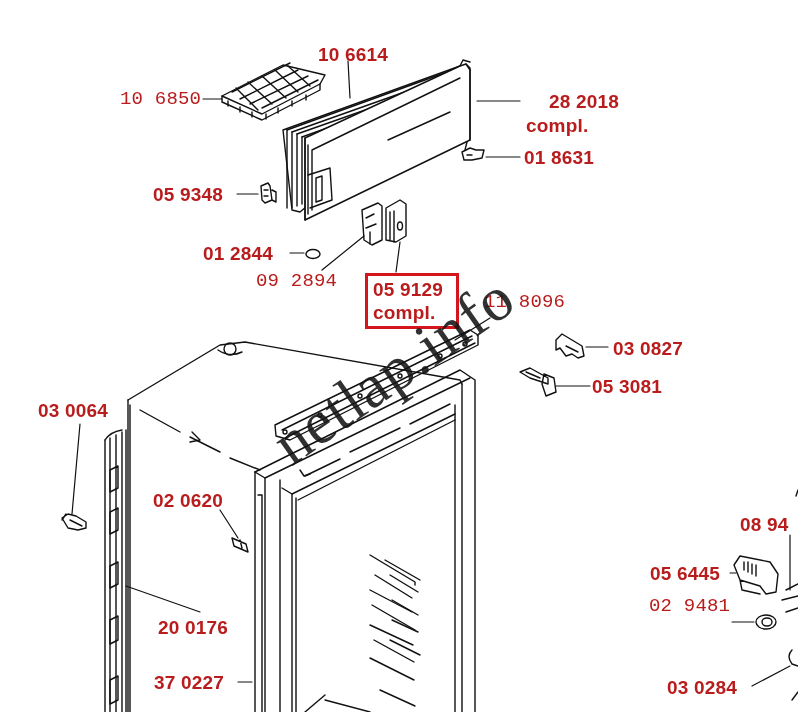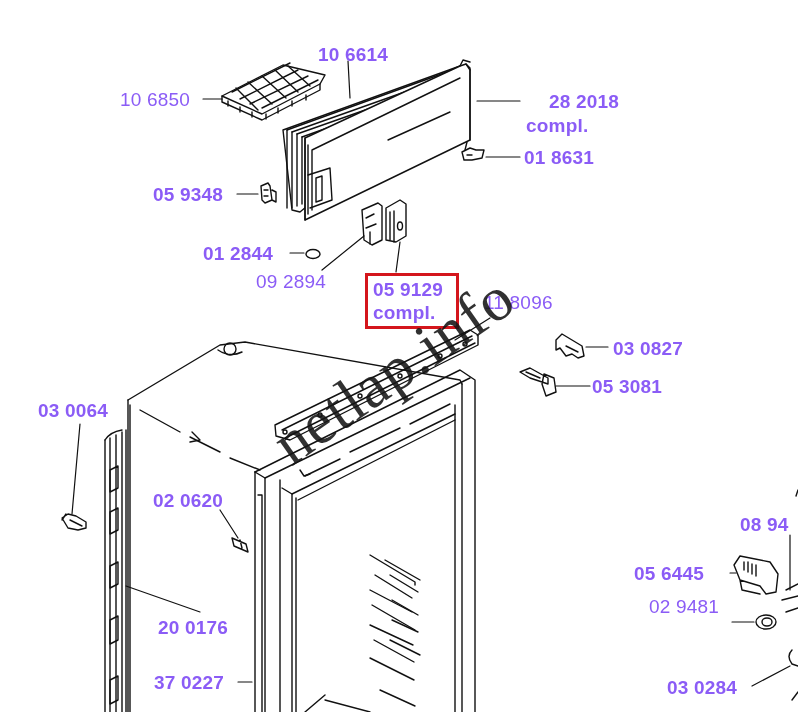--- a/index.html
+++ b/index.html
@@ -1,20 +1,20 @@
 <!DOCTYPE html>
 <html><head>
   <meta charset="utf-8">
   <style>
     html, body { margin: 0; padding: 0; background: #ffffff; }
     body { width: 798px; height: 712px; overflow: hidden; position: relative; font-family: "Liberation Sans", "DejaVu Sans", sans-serif; }
     #stage { position: absolute; left: 0; top: 0; width: 798px; height: 712px; }
     svg.drawing { position: absolute; left: 0; top: 0; }
-    .lbl { position: absolute; font-weight: bold; font-size: 19px; color: #8b5cf6; line-height: 21px; white-space: nowrap; letter-spacing: 0.2px; }
-    .lbl.light { font-weight: normal; }
+    .lbl { position: absolute; font-weight: bold; font-size: 19px; color: #b91c1c; line-height: 21px; white-space: nowrap; letter-spacing: 0.2px; }
+    .lbl.light { font-weight: normal; font-family: Liberation Mono, monospace; }
     .hl-box { position: absolute; border: 3px solid #d4161c; box-sizing: border-box; }
     .watermark { position: absolute; font-family: "Liberation Serif", "DejaVu Serif", serif; font-size: 62px; color: rgba(20,20,20,0.88); transform-origin: left bottom; transform: rotate(-35deg); white-space: nowrap; left: 300px; top: 408px; letter-spacing: 1px; }
   </style>
 </head>
 <body>
 
 <div id="stage">
 
   <svg class="drawing" width="798" height="712" viewBox="0 0 798 712" fill="none" stroke="#111" stroke-width="1.4" stroke-linecap="round" stroke-linejoin="round">
 
@@ -157,19 +157,19 @@
   <div class="lbl" style="left:373px;top:302px;">compl.</div>
 
   <div class="lbl light" style="left:484px;top:292px;">11 8096</div>
   <div class="lbl" style="left:613px;top:338px;">03 0827</div>
   <div class="lbl" style="left:592px;top:376px;">05 3081</div>
   <div class="lbl" style="left:38px;top:400px;">03 0064</div>
   <div class="lbl" style="left:153px;top:490px;">02 0620</div>
   <div class="lbl" style="left:158px;top:617px;">20 0176</div>
   <div class="lbl" style="left:154px;top:672px;">37 0227</div>
   <div class="lbl" style="left:740px;top:514px;">08 94</div>
-  <div class="lbl" style="left:634px;top:563px;">05 6445</div>
+  <div class="lbl" style="left:650px;top:563px;">05 6445</div>
   <div class="lbl light" style="left:649px;top:596px;">02 9481</div>
   <div class="lbl" style="left:667px;top:677px;">03 0284</div>
 
   <div class="watermark">netlap.info</div>
 
 </div>
 
 </body></html>

